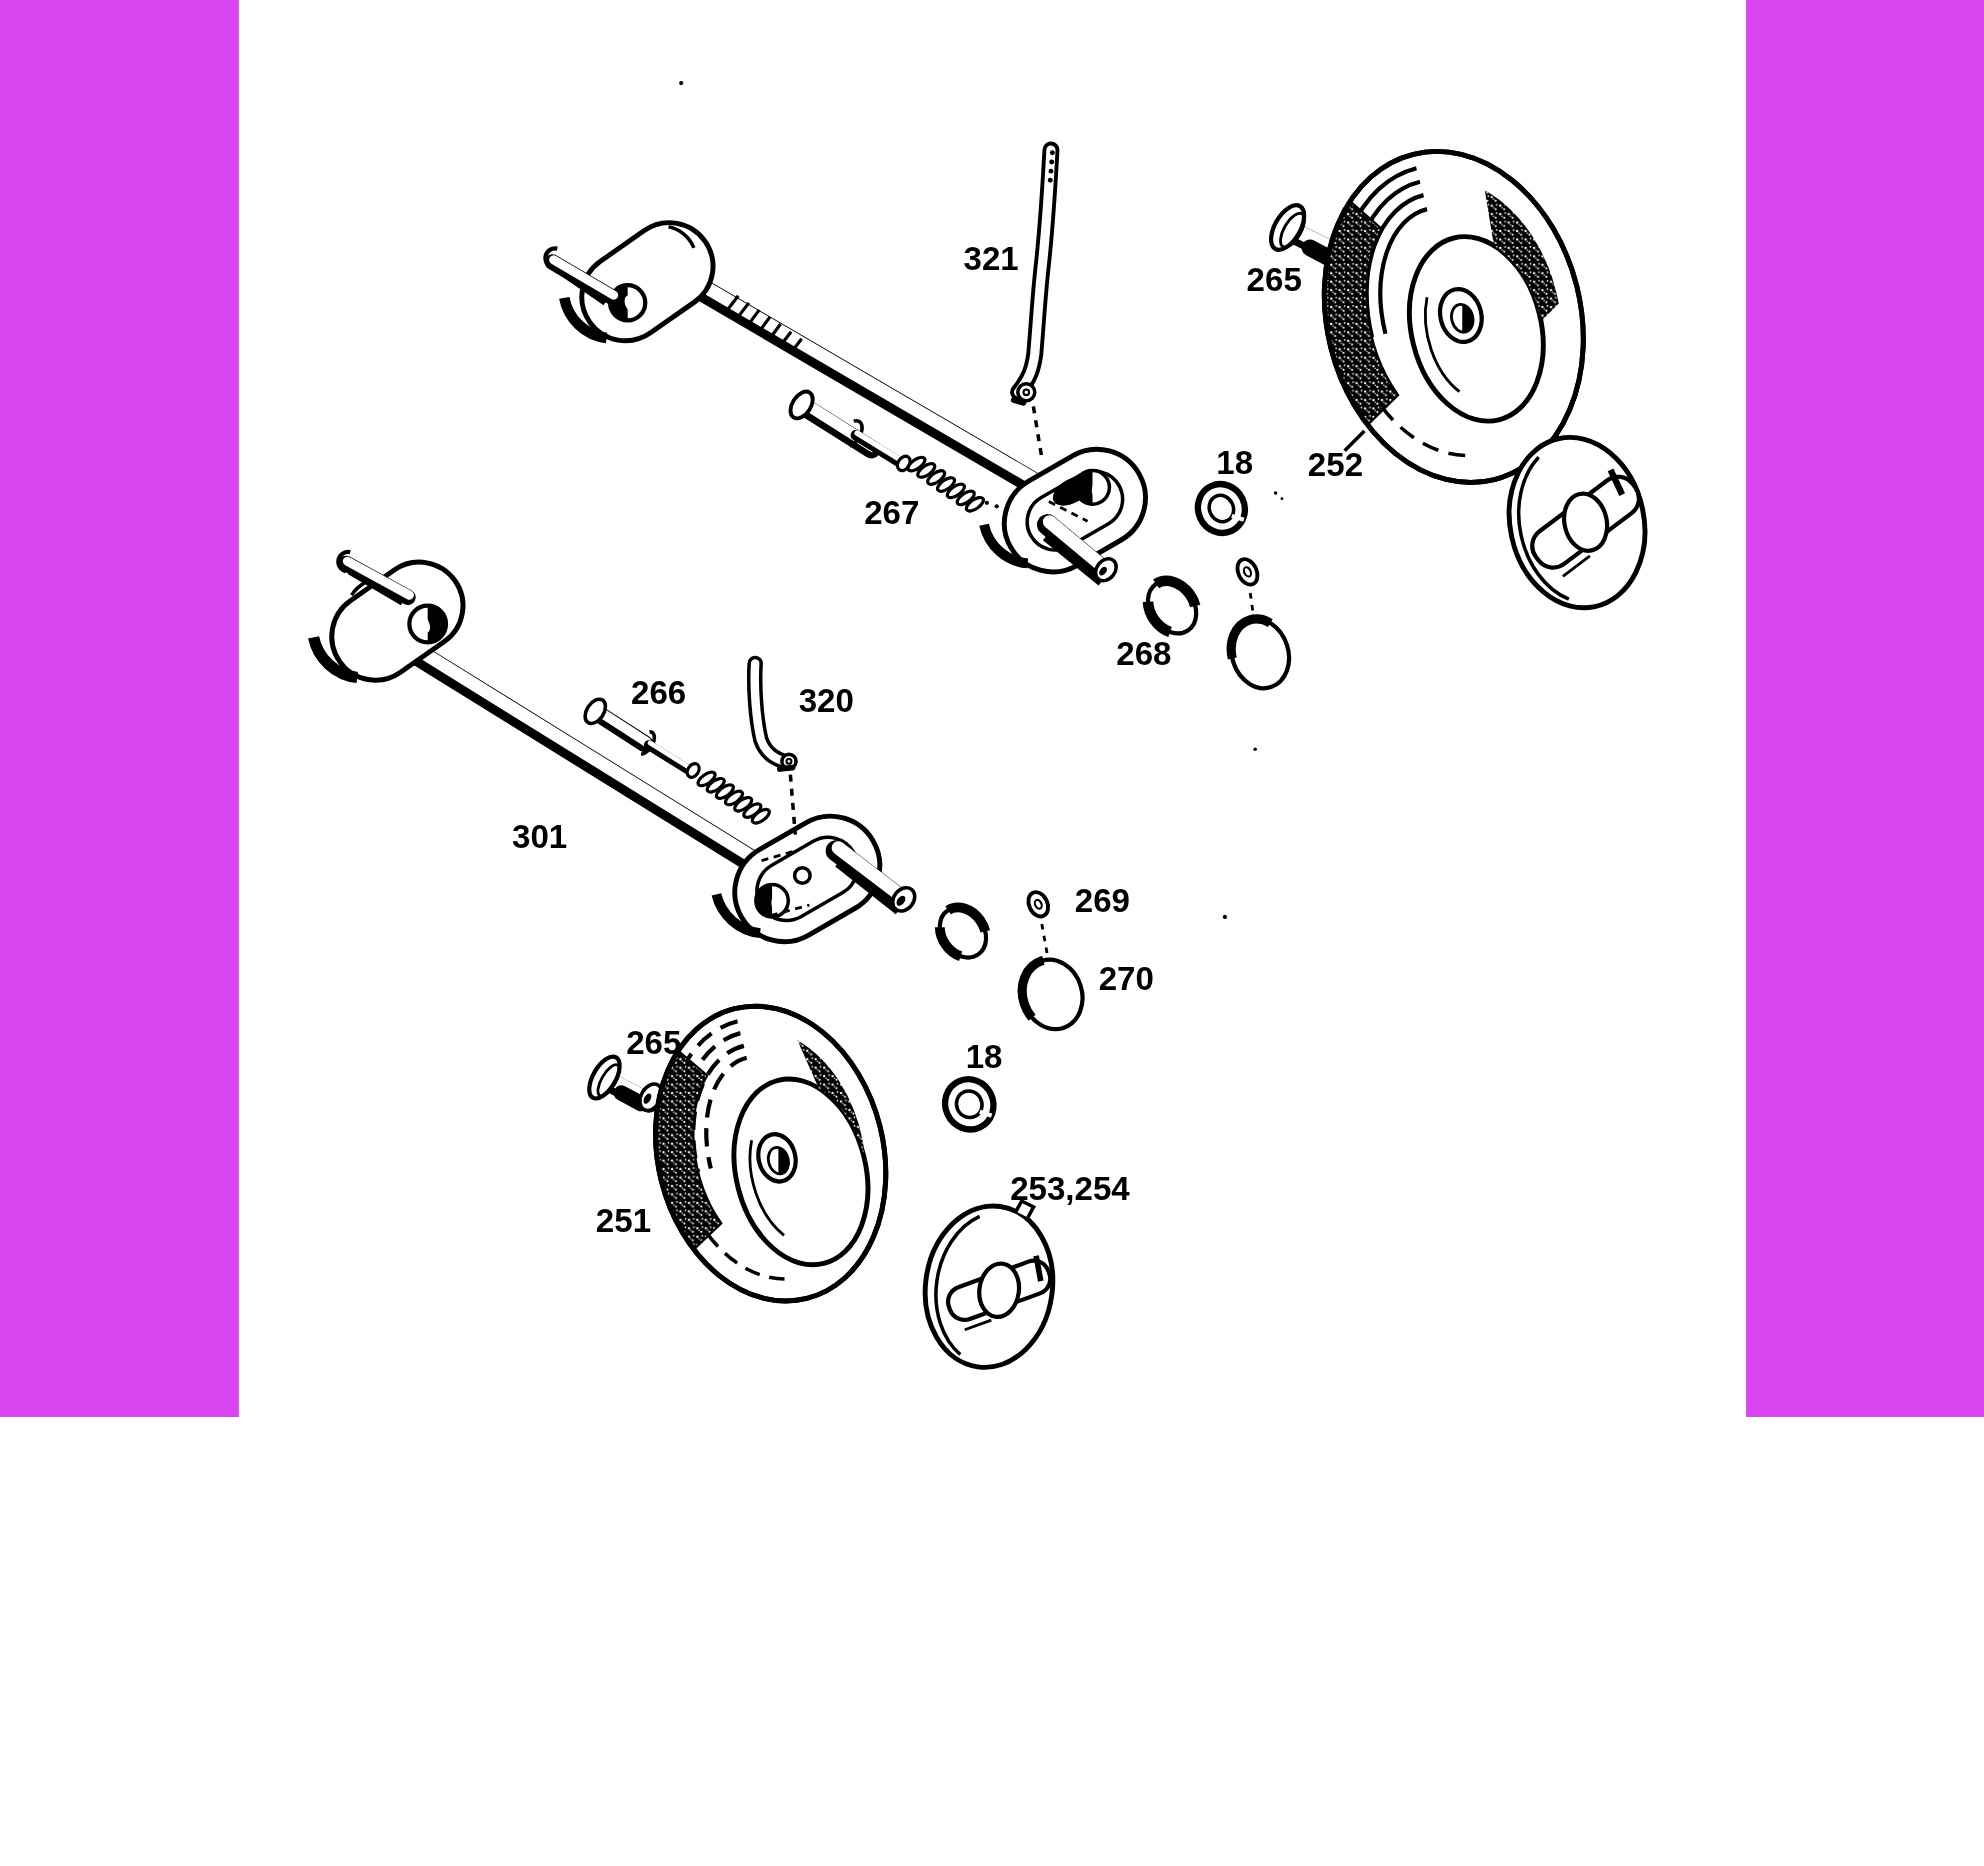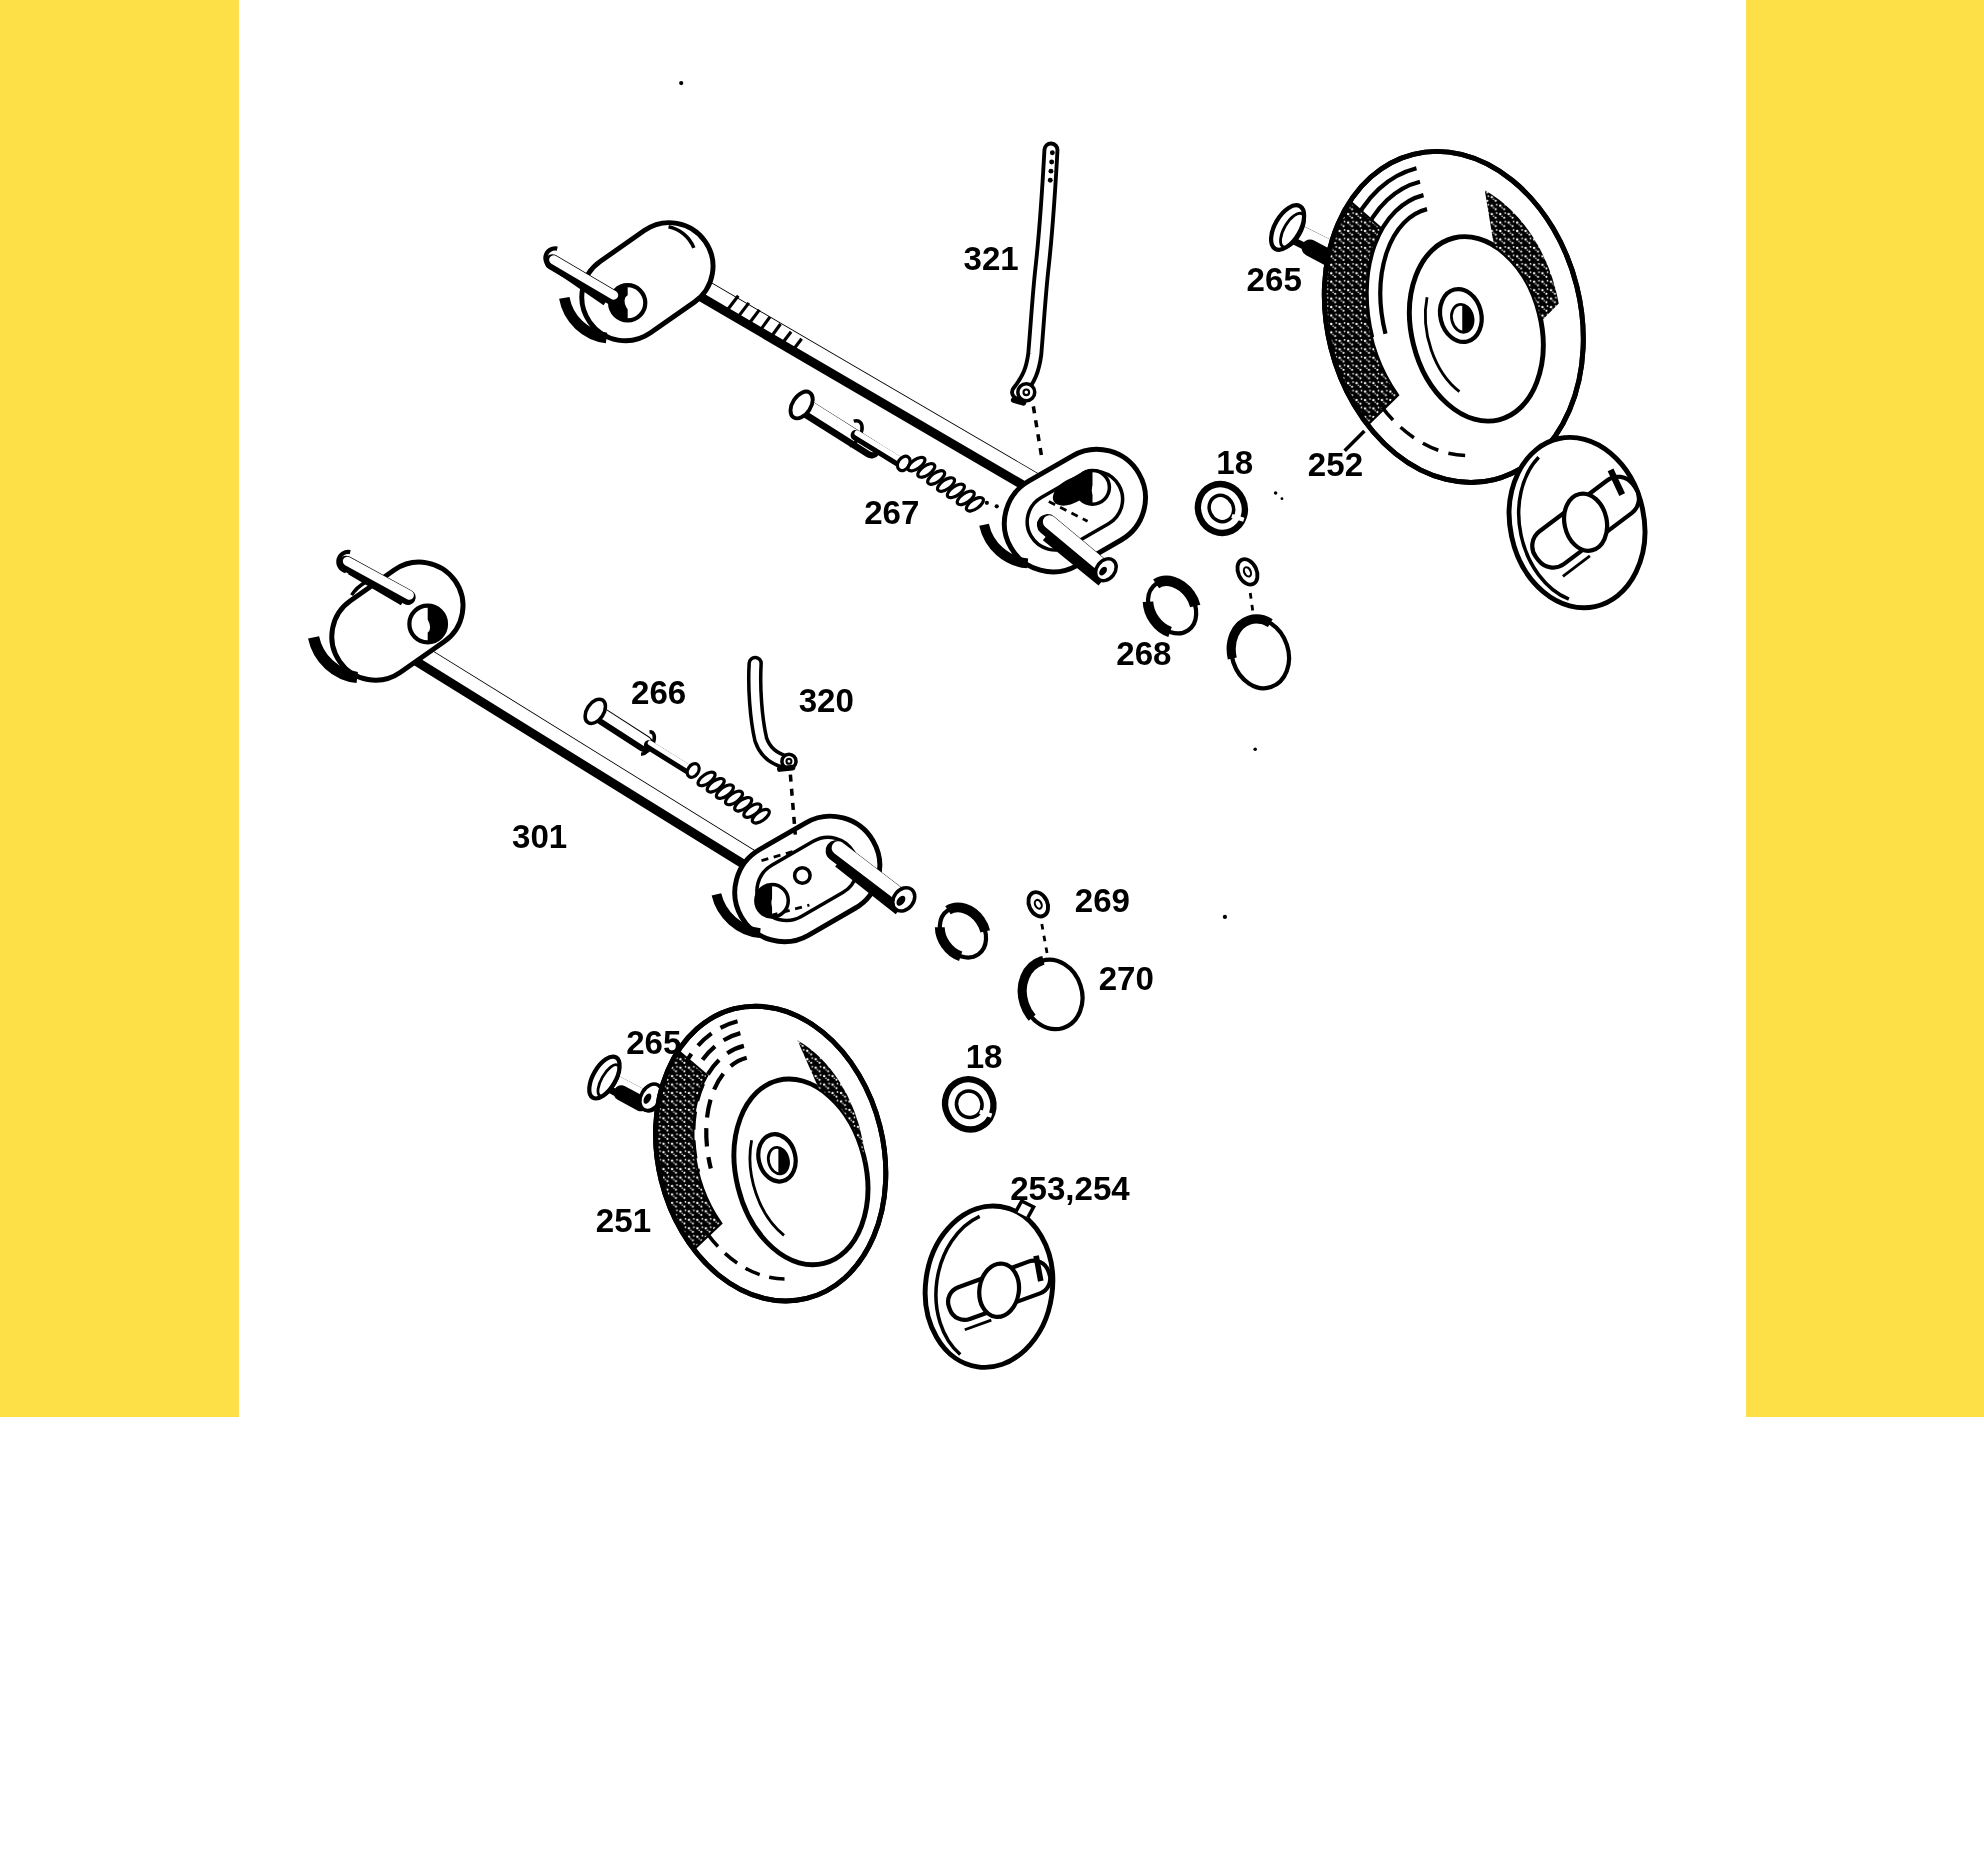--- a/index.html
+++ b/index.html
@@ -1,16 +1,16 @@
 <!DOCTYPE html>
 <html style="font-size:15px"><head>
 <meta charset="utf-8">
 <style>
   html,body{margin:0;padding:0;background:#fff;}
-  .stage{position:relative;width:1985px;height:1417px;background:#fde047;overflow:hidden;}
+  .stage{position:relative;width:1985px;height:1417px;background:#d946ef;overflow:hidden;}
   svg{display:block;width:100%;height:100%;}
   .lbl{font-family:"Liberation Sans",sans-serif;font-weight:700;font-size:47px;fill:#000;}
   .ink{stroke:#000;fill:none;}
 </style>
 </head>
 <body>
 
 <div class="stage">
 <svg viewBox="0 0 2140 2012" xmlns="http://www.w3.org/2000/svg">
   <defs>

